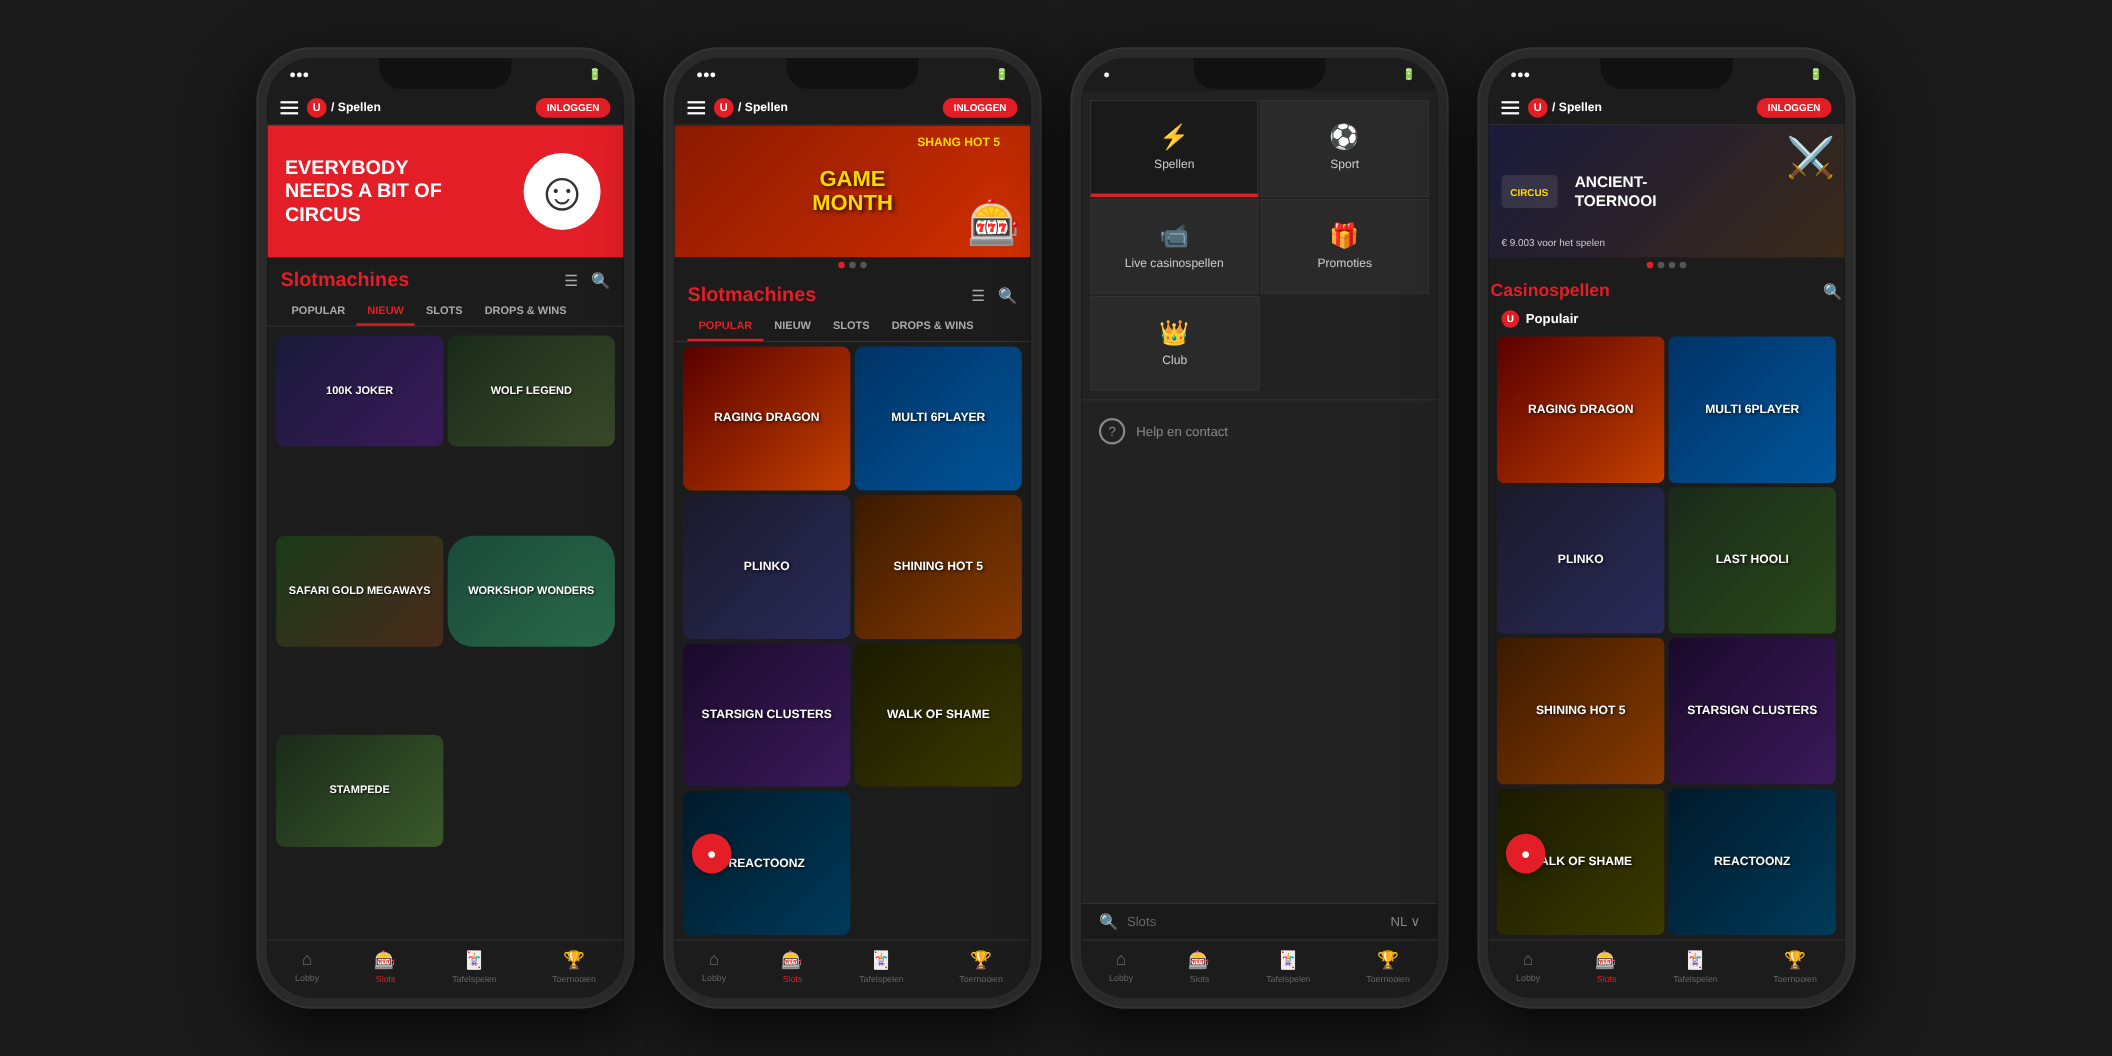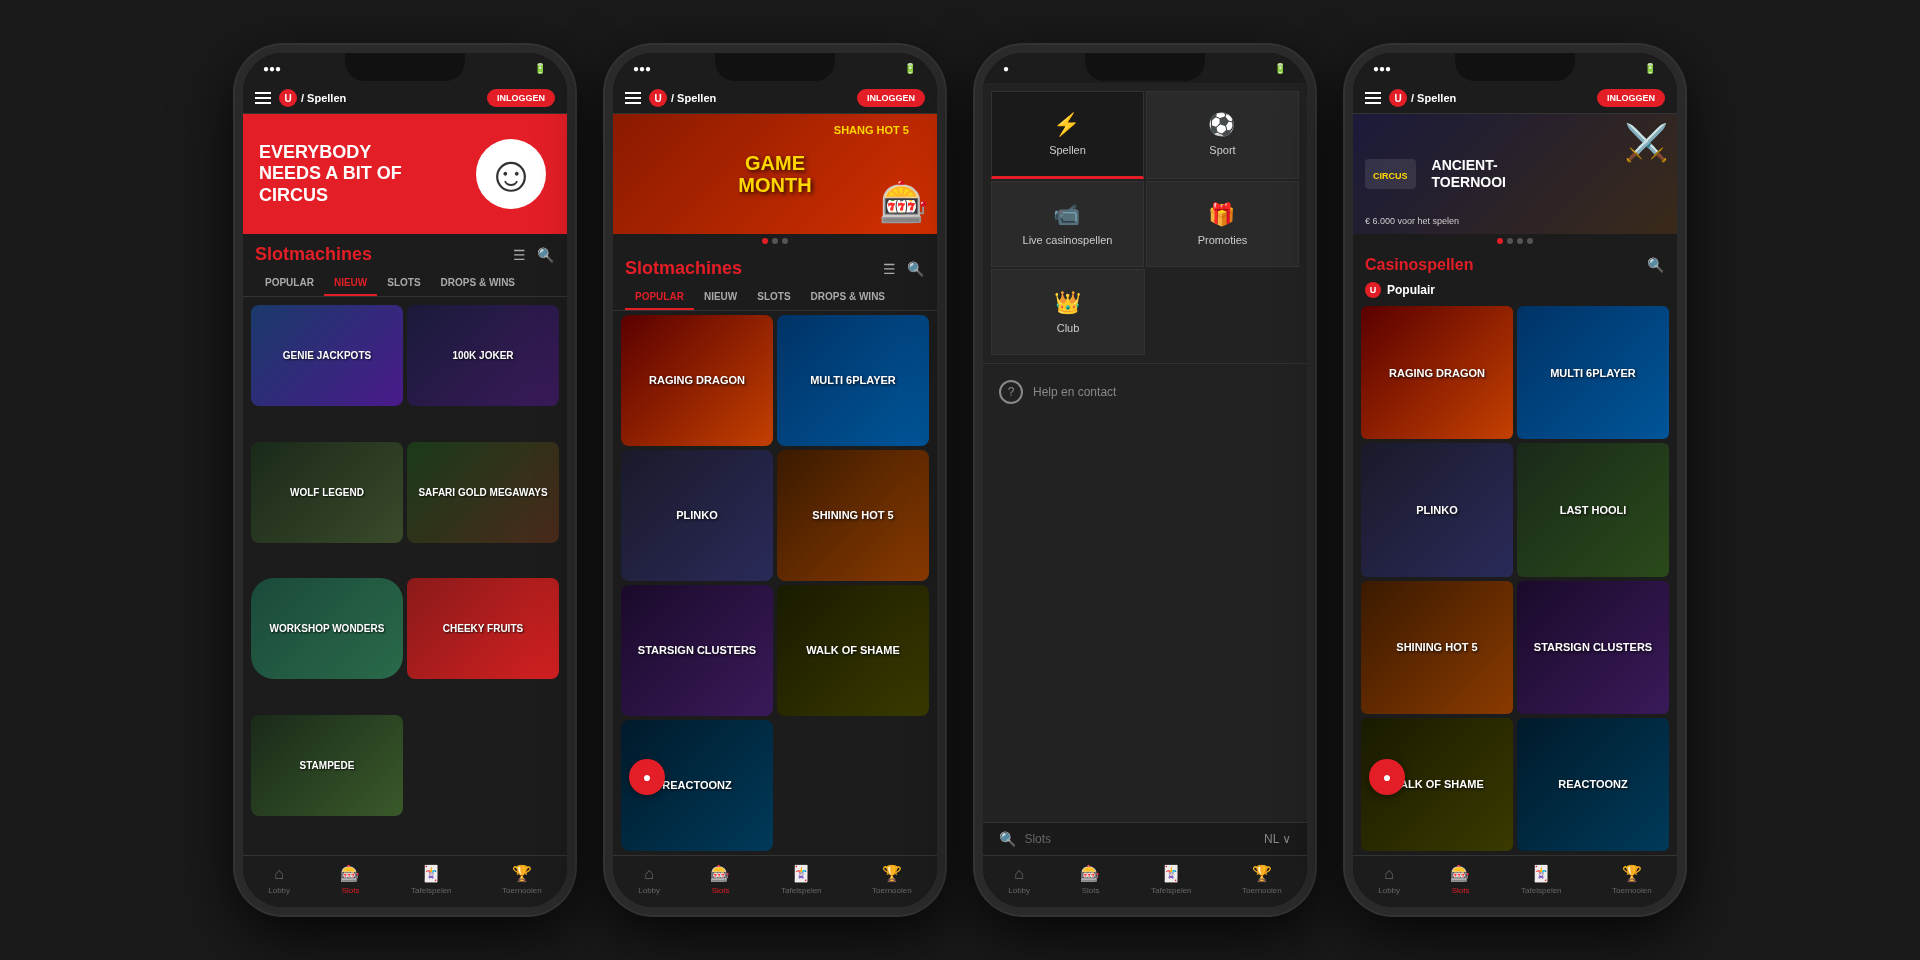--- a/index.html
+++ b/index.html
@@ -500,21 +500,21 @@
     .ancient-text {
       color: #fff;
       font-size: 14px;
       font-weight: 900;
       text-transform: uppercase;
       line-height: 1.2;
       max-width: 120px;
     }
 
     .casino-section {
-      padding: 8px 12px 4px;
+      padding: 8px 2px 4px;
       flex-shrink: 0;
     }
 
     .casino-title {
       color: #e41e26;
       font-size: 16px;
       font-weight: bold;
       display: flex;
       justify-content: space-between;
       align-items: center;
@@ -634,37 +634,31 @@
     </div>
 
     <div class="tabs">
       <div class="tab">POPULAR</div>
       <div class="tab active">NIEUW</div>
       <div class="tab">SLOTS</div>
       <div class="tab">DROPS &amp; WINS</div>
     </div>
 
     <div class="game-grid">
-      <div class="game-card game-genie">
-        <span class="game-card-text">GENIE JACKPOTS</span>
-      </div>
       <div class="game-card game-100k">
         <span class="game-card-text">100K JOKER</span>
       </div>
       <div class="game-card game-wolf">
         <span class="game-card-text">WOLF LEGEND</span>
       </div>
       <div class="game-card game-safari">
         <span class="game-card-text">SAFARI GOLD MEGAWAYS</span>
       </div>
       <div class="game-card game-workshop">
         <span class="game-card-text">WORKSHOP WONDERS</span>
-      </div>
-      <div class="game-card game-cheeky">
-        <span class="game-card-text">CHEEKY FRUITS</span>
       </div>
       <div class="game-card game-extra">
         <span class="game-card-text">STAMPEDE</span>
       </div>
     </div>
 
     <div class="bottom-nav">
       <div class="nav-item">
         <span class="nav-icon">⌂</span>
         <span class="nav-label">Lobby</span>
@@ -874,21 +868,21 @@
         <button class="login-btn">INLOGGEN</button>
       </div>
     </div>
 
     <div class="hero-ancient">
       <div style="background:rgba(255,255,255,0.1);padding:6px 8px;border-radius:4px;margin-right:8px;">
         <span style="color:#ffd700;font-size:9px;font-weight:bold;">CIRCUS</span>
       </div>
       <div class="ancient-text">ANCIENT-TOERNOOI</div>
       <div style="position:absolute;right:8px;top:8px;font-size:36px;">⚔️</div>
-      <div style="position:absolute;bottom:8px;left:12px;color:#ccc;font-size:9px;">€ 6.000 voor het spelen</div>
+      <div style="position:absolute;bottom:8px;left:12px;color:#ccc;font-size:9px;">€ 9.003 voor het spelen</div>
     </div>
 
     <div class="banner-dots">
       <div class="dot active"></div>
       <div class="dot"></div>
       <div class="dot"></div>
       <div class="dot"></div>
     </div>
 
     <div class="casino-section">

